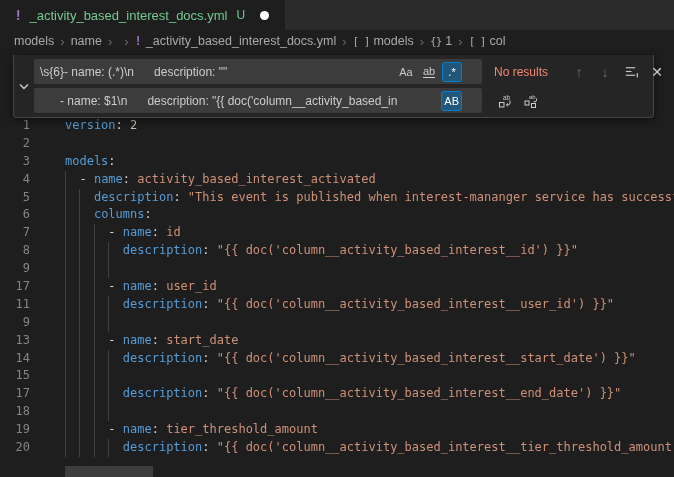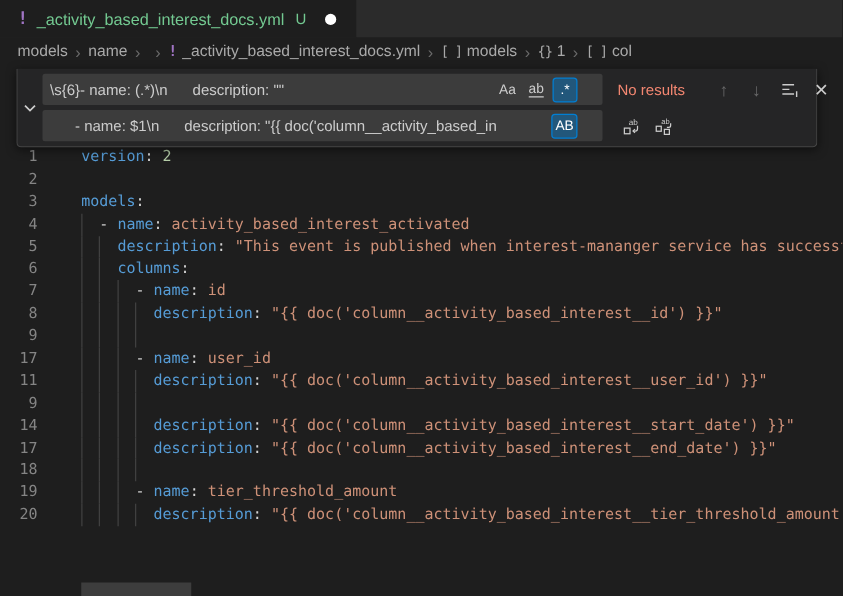--- a/index.html
+++ b/index.html
@@ -164,19 +164,21 @@
     <div class="line"><span class="ln">3</span><span class="ltxt"><span class="c-key">models</span><span class="c-punc">:</span></span></div>
     <div class="line"><span class="ln">4</span><span class="ltxt"><span class="guide" style="left: 35px;"></span><span class="c-punc">  - </span><span class="c-key">name</span><span class="c-punc">: </span><span class="c-str">activity_based_interest_activated</span></span></div>
     <div class="line"><span class="ln">5</span><span class="ltxt"><span class="guide" style="left: 35px;"></span><span class="guide" style="left: 49.45px;"></span><span class="c-punc">    </span><span class="c-key">description</span><span class="c-punc">: </span><span class="c-str">"This event is published when interest-mananger service has successf</span></span></div>
     <div class="line"><span class="ln">6</span><span class="ltxt"><span class="guide" style="left: 35px;"></span><span class="guide" style="left: 49.45px;"></span><span class="c-punc">    </span><span class="c-key">columns</span><span class="c-punc">:</span></span></div>
     <div class="line"><span class="ln">7</span><span class="ltxt"><span class="guide" style="left: 35px;"></span><span class="guide" style="left: 49.45px;"></span><span class="guide" style="left: 63.9px;"></span><span class="c-punc">      - </span><span class="c-key">name</span><span class="c-punc">: </span><span class="c-str">id</span></span></div>
     <div class="line"><span class="ln">8</span><span class="ltxt"><span class="guide" style="left: 35px;"></span><span class="guide" style="left: 49.45px;"></span><span class="guide" style="left: 63.9px;"></span><span class="guide" style="left: 78.35px;"></span><span class="c-punc">        </span><span class="c-key">description</span><span class="c-punc">: </span><span class="c-str">"{{ doc('column__activity_based_interest__id') }}"</span></span></div>
     <div class="line"><span class="ln">9</span><span class="ltxt"><span class="guide" style="left: 35px;"></span><span class="guide" style="left: 49.45px;"></span><span class="guide" style="left: 63.9px;"></span><span class="guide" style="left: 78.35px;"></span></span></div>
     <div class="line"><span class="ln">17</span><span class="ltxt"><span class="guide" style="left: 35px;"></span><span class="guide" style="left: 49.45px;"></span><span class="guide" style="left: 63.9px;"></span><span class="c-punc">      - </span><span class="c-key">name</span><span class="c-punc">: </span><span class="c-str">user_id</span></span></div>
     <div class="line"><span class="ln">11</span><span class="ltxt"><span class="guide" style="left: 35px;"></span><span class="guide" style="left: 49.45px;"></span><span class="guide" style="left: 63.9px;"></span><span class="guide" style="left: 78.35px;"></span><span class="c-punc">        </span><span class="c-key">description</span><span class="c-punc">: </span><span class="c-str">"{{ doc('column__activity_based_interest__user_id') }}"</span></span></div>
     <div class="line"><span class="ln">9</span><span class="ltxt"><span class="guide" style="left: 35px;"></span><span class="guide" style="left: 49.45px;"></span><span class="guide" style="left: 63.9px;"></span><span class="guide" style="left: 78.35px;"></span></span></div>
+    <div class="line"><span class="ln">13</span><span class="ltxt"><span class="guide" style="left: 35px;"></span><span class="guide" style="left: 49.45px;"></span><span class="guide" style="left: 63.9px;"></span><span class="c-punc">      - </span><span class="c-key">name</span><span class="c-punc">: </span><span class="c-str">start_date</span></span></div>
     <div class="line"><span class="ln">14</span><span class="ltxt"><span class="guide" style="left: 35px;"></span><span class="guide" style="left: 49.45px;"></span><span class="guide" style="left: 63.9px;"></span><span class="guide" style="left: 78.35px;"></span><span class="c-punc">        </span><span class="c-key">description</span><span class="c-punc">: </span><span class="c-str">"{{ doc('column__activity_based_interest__start_date') }}"</span></span></div>
+    <div class="line"><span class="ln">15</span><span class="ltxt"><span class="guide" style="left: 35px;"></span><span class="guide" style="left: 49.45px;"></span><span class="guide" style="left: 63.9px;"></span><span class="guide" style="left: 78.35px;"></span></span></div>
     <div class="line"><span class="ln">17</span><span class="ltxt"><span class="guide" style="left: 35px;"></span><span class="guide" style="left: 49.45px;"></span><span class="guide" style="left: 63.9px;"></span><span class="guide" style="left: 78.35px;"></span><span class="c-punc">        </span><span class="c-key">description</span><span class="c-punc">: </span><span class="c-str">"{{ doc('column__activity_based_interest__end_date') }}"</span></span></div>
     <div class="line"><span class="ln">18</span><span class="ltxt"><span class="guide" style="left: 35px;"></span><span class="guide" style="left: 49.45px;"></span><span class="guide" style="left: 63.9px;"></span><span class="guide" style="left: 78.35px;"></span></span></div>
     <div class="line"><span class="ln">19</span><span class="ltxt"><span class="guide" style="left: 35px;"></span><span class="guide" style="left: 49.45px;"></span><span class="guide" style="left: 63.9px;"></span><span class="c-punc">      - </span><span class="c-key">name</span><span class="c-punc">: </span><span class="c-str">tier_threshold_amount</span></span></div>
     <div class="line"><span class="ln">20</span><span class="ltxt"><span class="guide" style="left: 35px;"></span><span class="guide" style="left: 49.45px;"></span><span class="guide" style="left: 63.9px;"></span><span class="guide" style="left: 78.35px;"></span><span class="c-punc">        </span><span class="c-key">description</span><span class="c-punc">: </span><span class="c-str">"{{ doc('column__activity_based_interest__tier_threshold_amount</span></span></div>
   </div>
 <div class="hscroll"></div>
 
 </body></html>

